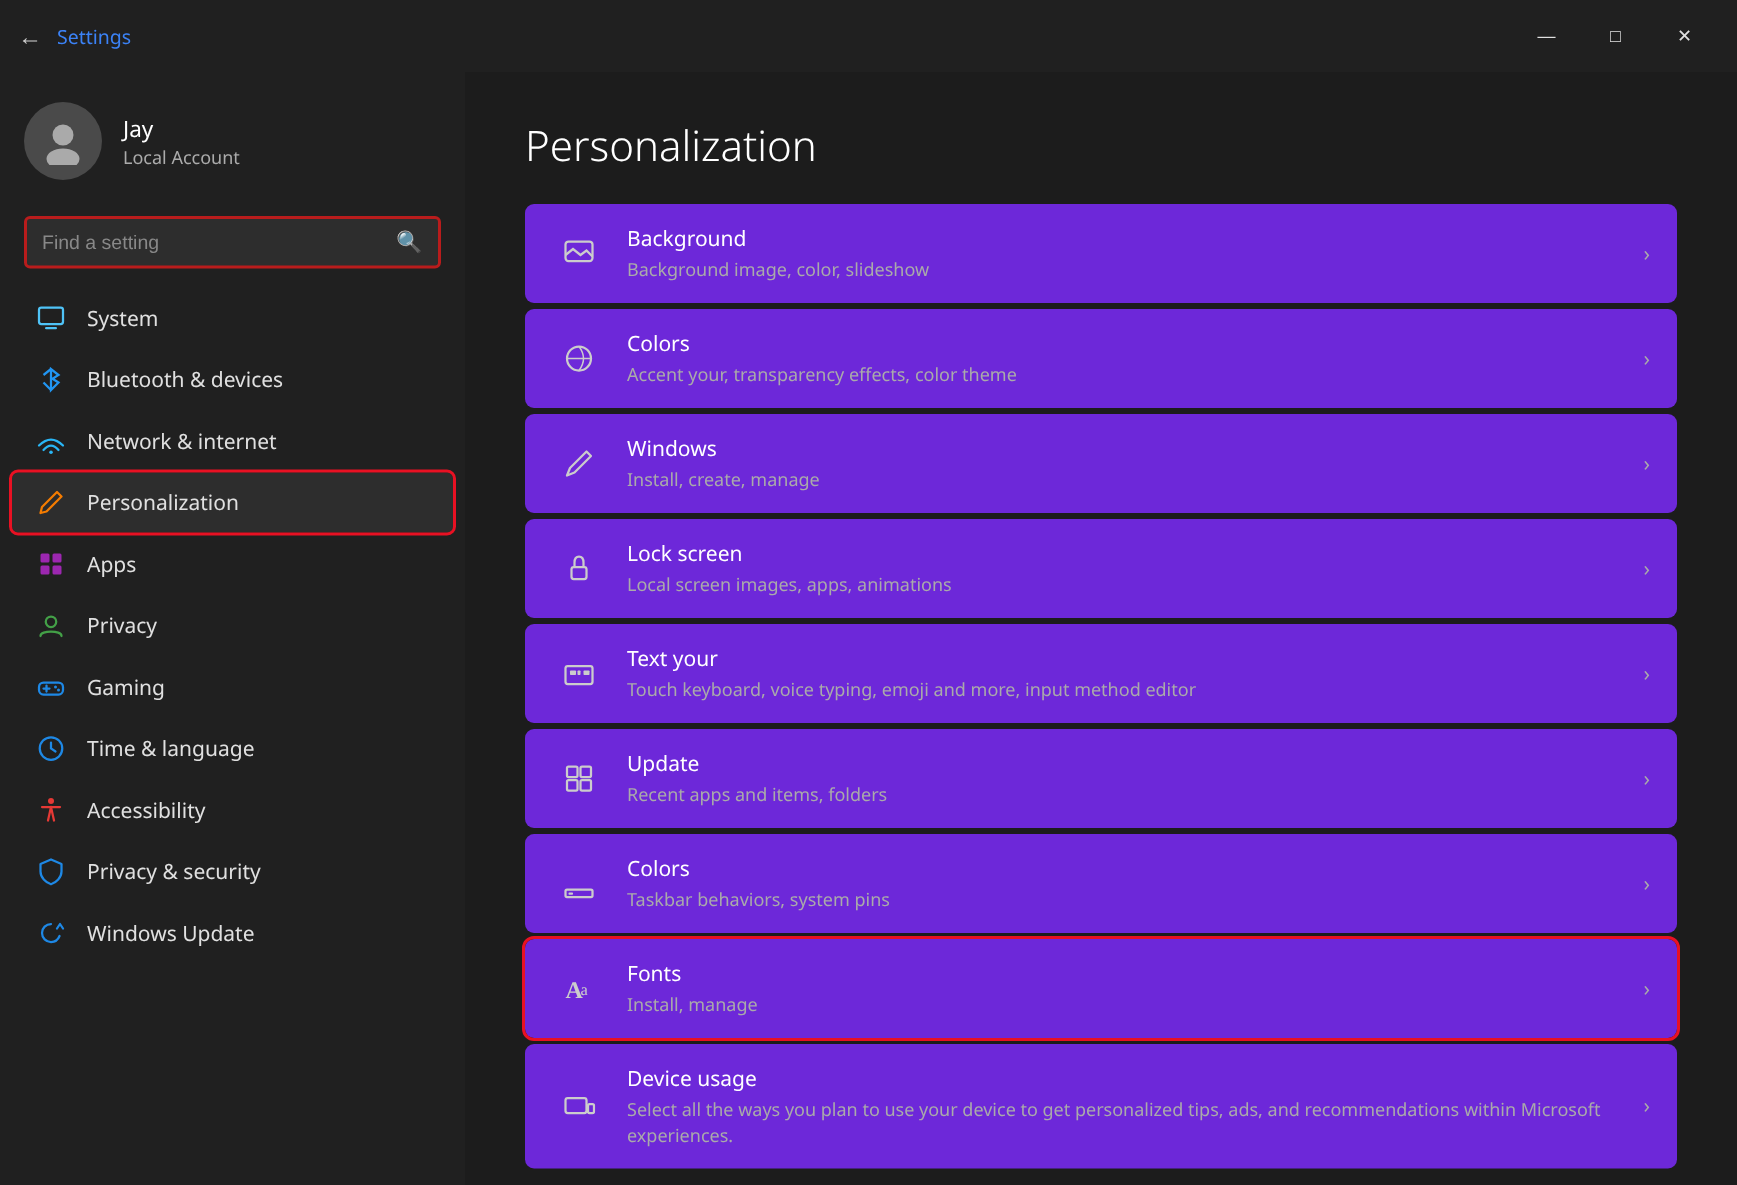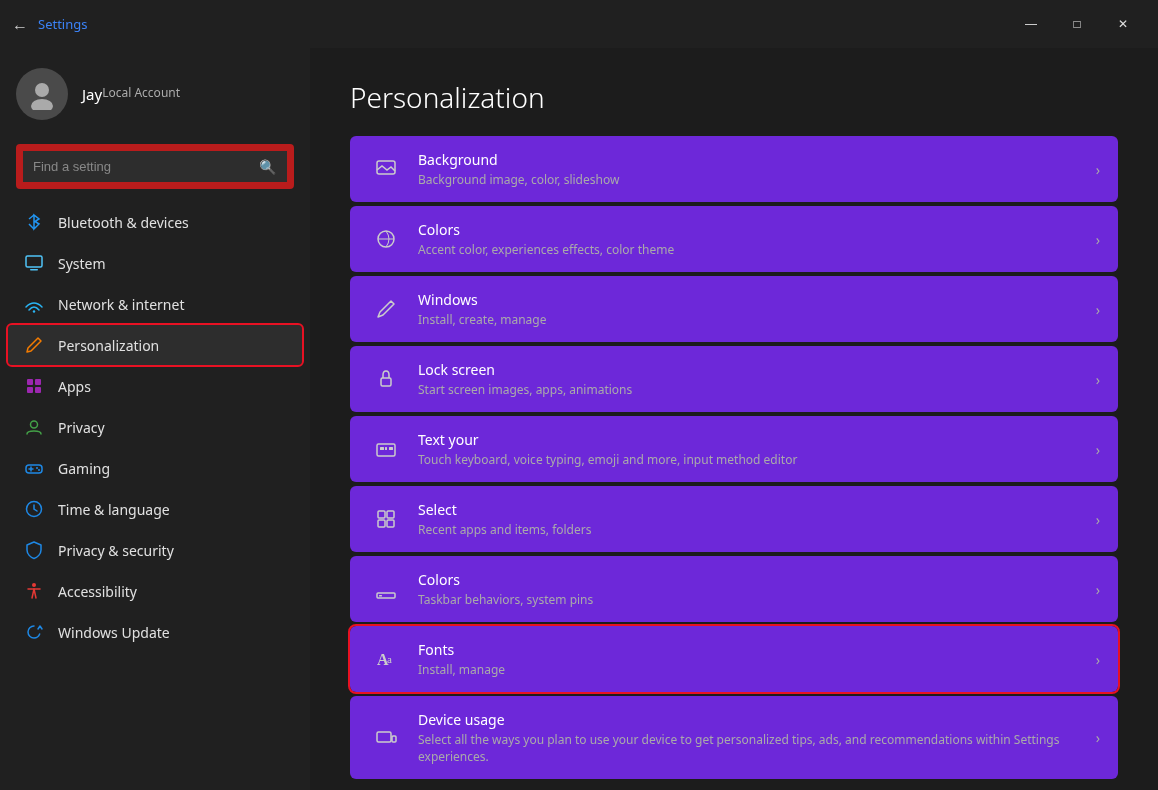--- a/index.html
+++ b/index.html
@@ -79,33 +79,33 @@
       width: 52px;
       height: 52px;
       border-radius: 50%;
       background: #4a4a4a;
       display: flex;
       align-items: center;
       justify-content: center;
       flex-shrink: 0;
     }
     .user-avatar svg { width: 32px; height: 32px; }
-    .user-info { display: flex; }
+    .user-info { display: flex; flex-direction: column; }
     .user-name { font-size: 15px; font-weight: 400; color: #fff; }
     .user-type { font-size: 12px; color: #ababab; }
 
     .search-box {
       margin: 8px 16px 12px 16px;
       display: flex;
       align-items: center;
       background: #2d2d2d;
       border-radius: 4px;
       padding: 6px 10px;
       gap: 8px;
-      border: 7px solid #b91c1c;
+      border: 2px solid #b91c1c;
     }
     .search-box input {
       background: transparent;
       border: none;
       outline: none;
       color: #ccc;
       font-size: 13px;
       flex: 1;
     }
     .search-box input::placeholder { color: #888; }
@@ -241,35 +241,35 @@
 
     <div class="search-box">
       <input type="text" placeholder="Find a setting" style="">
       <span class="search-icon">🔍</span>
     </div>
 
     <div id="nav-list">
         <div class="nav-item">
           <span class="nav-icon">
             <svg width="20" height="20" viewBox="0 0 20 20" fill="none">
+              <rect x="2" y="3" width="16" height="11" rx="1.5" stroke="#4fc3f7" stroke-width="1.5" fill="none"></rect>
+              <rect x="6" y="16" width="8" height="1.5" rx="0.75" fill="#4fc3f7"></rect>
+            </svg>
+          </span>
+          <span>System</span>
+        </div>
+        <div class="nav-item">
+          <span class="nav-icon">
+            <svg width="20" height="20" viewBox="0 0 20 20" fill="none">
               <path d="M10 3 L10 17 L15 12 L11 9.5 L15 7 Z" stroke="#2196f3" stroke-width="1.5" fill="none"></path>
               <path d="M10 17 L5 12" stroke="#2196f3" stroke-width="1.5"></path>
               <path d="M10 3 L5 7" stroke="#2196f3" stroke-width="1.5"></path>
             </svg>
           </span>
           <span>Bluetooth &amp; devices</span>
-        </div>
-        <div class="nav-item">
-          <span class="nav-icon">
-            <svg width="20" height="20" viewBox="0 0 20 20" fill="none">
-              <rect x="2" y="3" width="16" height="11" rx="1.5" stroke="#4fc3f7" stroke-width="1.5" fill="none"></rect>
-              <rect x="6" y="16" width="8" height="1.5" rx="0.75" fill="#4fc3f7"></rect>
-            </svg>
-          </span>
-          <span>System</span>
         </div>
         <div class="nav-item">
           <span class="nav-icon">
             <svg width="20" height="20" viewBox="0 0 20 20" fill="none">
               <path d="M2 13 Q10 5 18 13" stroke="#29b6f6" stroke-width="1.5" fill="none" stroke-linecap="round"></path>
               <path d="M5 16 Q10 10 15 16" stroke="#29b6f6" stroke-width="1.5" fill="none" stroke-linecap="round"></path>
               <circle cx="10" cy="17.5" r="1.2" fill="#29b6f6"></circle>
             </svg>
           </span>
           <span>Network &amp; internet</span>
@@ -318,38 +318,38 @@
             <svg width="20" height="20" viewBox="0 0 20 20" fill="none">
               <circle cx="10" cy="10" r="7.5" stroke="#1e88e5" stroke-width="1.5" fill="none"></circle>
               <path d="M10 6 L10 10 L13 12" stroke="#1e88e5" stroke-width="1.5" stroke-linecap="round"></path>
             </svg>
           </span>
           <span>Time &amp; language</span>
         </div>
         <div class="nav-item">
           <span class="nav-icon">
             <svg width="20" height="20" viewBox="0 0 20 20" fill="none">
-              <path d="M10 2 L17 5 L17 10 C17 14 13.5 17.5 10 18.5 C6.5 17.5 3 14 3 10 L3 5 Z" stroke="#1e88e5" stroke-width="1.5" fill="none" stroke-linejoin="round"></path>
-            </svg>
-          </span>
-          <span>Privacy &amp; security</span>
-        </div>
-        <div class="nav-item">
-          <span class="nav-icon">
-            <svg width="20" height="20" viewBox="0 0 20 20" fill="none">
               <circle cx="10" cy="4" r="2" fill="#e53935"></circle>
               <path d="M4 8 L16 8" stroke="#e53935" stroke-width="1.5" stroke-linecap="round"></path>
               <path d="M10 8 L8 17 M10 8 L12 17" stroke="#e53935" stroke-width="1.5" stroke-linecap="round"></path>
             </svg>
           </span>
           <span>Accessibility</span>
         </div>
         <div class="nav-item">
           <span class="nav-icon">
             <svg width="20" height="20" viewBox="0 0 20 20" fill="none">
+              <path d="M10 2 L17 5 L17 10 C17 14 13.5 17.5 10 18.5 C6.5 17.5 3 14 3 10 L3 5 Z" stroke="#1e88e5" stroke-width="1.5" fill="none" stroke-linejoin="round"></path>
+            </svg>
+          </span>
+          <span>Privacy &amp; security</span>
+        </div>
+        <div class="nav-item">
+          <span class="nav-icon">
+            <svg width="20" height="20" viewBox="0 0 20 20" fill="none">
               <path d="M10 4 C6.7 4 4 6.7 4 10 C4 13.3 6.7 16 10 16 C12.5 16 14.7 14.5 15.7 12" stroke="#1e88e5" stroke-width="1.5" fill="none" stroke-linecap="round"></path>
               <path d="M14 7 L16 4 L18 7" stroke="#1e88e5" stroke-width="1.5" stroke-linecap="round" stroke-linejoin="round"></path>
             </svg>
           </span>
           <span>Windows Update</span>
         </div>
       </div>
   </div>
 
   <div class="content">
@@ -371,21 +371,21 @@
         <div class="settings-item">
           <div class="settings-item-icon">
             <svg width="22" height="22" viewBox="0 0 22 22" fill="none">
               <circle cx="11" cy="11" r="8" stroke="#ccc" stroke-width="1.5" fill="none"></circle>
               <path d="M11 3 Q14 7 14 11 Q14 15 11 19" stroke="#ccc" stroke-width="1"></path>
               <path d="M3 11 L19 11" stroke="#ccc" stroke-width="1"></path>
             </svg>
           </div>
           <div class="settings-item-text">
             <span class="settings-item-title">Colors</span>
-            <span class="settings-item-desc">Accent color, experiences effects, color theme</span>
+            <span class="settings-item-desc">Accent your, transparency effects, color theme</span>
           </div>
           <span class="settings-item-chevron">›</span>
         </div>
         <div class="settings-item">
           <div class="settings-item-icon">
             <svg width="22" height="22" viewBox="0 0 22 22" fill="none">
               <path d="M16 3 L19 6 L8 17 L3 19 L5 14 Z" stroke="#ccc" stroke-width="1.5" fill="none" stroke-linejoin="round"></path>
             </svg>
           </div>
           <div class="settings-item-text">
@@ -396,21 +396,21 @@
         </div>
         <div class="settings-item">
           <div class="settings-item-icon">
             <svg width="22" height="22" viewBox="0 0 22 22" fill="none">
               <rect x="6" y="10" width="10" height="8" rx="1.5" stroke="#ccc" stroke-width="1.5" fill="none"></rect>
               <path d="M8 10 L8 7 Q8 3 11 3 Q14 3 14 7 L14 10" stroke="#ccc" stroke-width="1.5" fill="none"></path>
             </svg>
           </div>
           <div class="settings-item-text">
             <span class="settings-item-title">Lock screen</span>
-            <span class="settings-item-desc">Start screen images, apps, animations</span>
+            <span class="settings-item-desc">Local screen images, apps, animations</span>
           </div>
           <span class="settings-item-chevron">›</span>
         </div>
         <div class="settings-item">
           <div class="settings-item-icon">
             <svg width="22" height="22" viewBox="0 0 22 22" fill="none">
               <rect x="2" y="6" width="18" height="12" rx="1.5" stroke="#ccc" stroke-width="1.5" fill="none"></rect>
               <rect x="5" y="9" width="4" height="3" rx="0.5" fill="#ccc"></rect>
               <rect x="10" y="9" width="2" height="3" rx="0.5" fill="#ccc"></rect>
               <rect x="14" y="9" width="4" height="3" rx="0.5" fill="#ccc"></rect>
@@ -425,21 +425,21 @@
         <div class="settings-item">
           <div class="settings-item-icon">
             <svg width="22" height="22" viewBox="0 0 22 22" fill="none">
               <rect x="3" y="3" width="7" height="7" rx="1" stroke="#ccc" stroke-width="1.5" fill="none"></rect>
               <rect x="12" y="3" width="7" height="7" rx="1" stroke="#ccc" stroke-width="1.5" fill="none"></rect>
               <rect x="3" y="12" width="7" height="7" rx="1" stroke="#ccc" stroke-width="1.5" fill="none"></rect>
               <rect x="12" y="12" width="7" height="7" rx="1" stroke="#ccc" stroke-width="1.5" fill="none"></rect>
             </svg>
           </div>
           <div class="settings-item-text">
-            <span class="settings-item-title">Select</span>
+            <span class="settings-item-title">Update</span>
             <span class="settings-item-desc">Recent apps and items, folders</span>
           </div>
           <span class="settings-item-chevron">›</span>
         </div>
         <div class="settings-item">
           <div class="settings-item-icon">
             <svg width="22" height="22" viewBox="0 0 22 22" fill="none">
               <rect x="2" y="15" width="18" height="5" rx="1" stroke="#ccc" stroke-width="1.5" fill="none"></rect>
               <rect x="4" y="17" width="3" height="1.5" rx="0.5" fill="#ccc"></rect>
             </svg>
@@ -465,20 +465,20 @@
         </div>
         <div class="settings-item">
           <div class="settings-item-icon">
             <svg width="22" height="22" viewBox="0 0 22 22" fill="none">
               <rect x="2" y="5" width="14" height="10" rx="1.5" stroke="#ccc" stroke-width="1.5" fill="none"></rect>
               <rect x="17" y="9" width="4" height="6" rx="1" stroke="#ccc" stroke-width="1.5" fill="none"></rect>
             </svg>
           </div>
           <div class="settings-item-text">
             <span class="settings-item-title">Device usage</span>
-            <span class="settings-item-desc">Select all the ways you plan to use your device to get personalized tips, ads, and recommendations within Settings experiences.</span>
+            <span class="settings-item-desc">Select all the ways you plan to use your device to get personalized tips, ads, and recommendations within Microsoft experiences.</span>
           </div>
           <span class="settings-item-chevron">›</span>
         </div>
       </div>
   </div>
 
 </div>
 
 </body></html>

